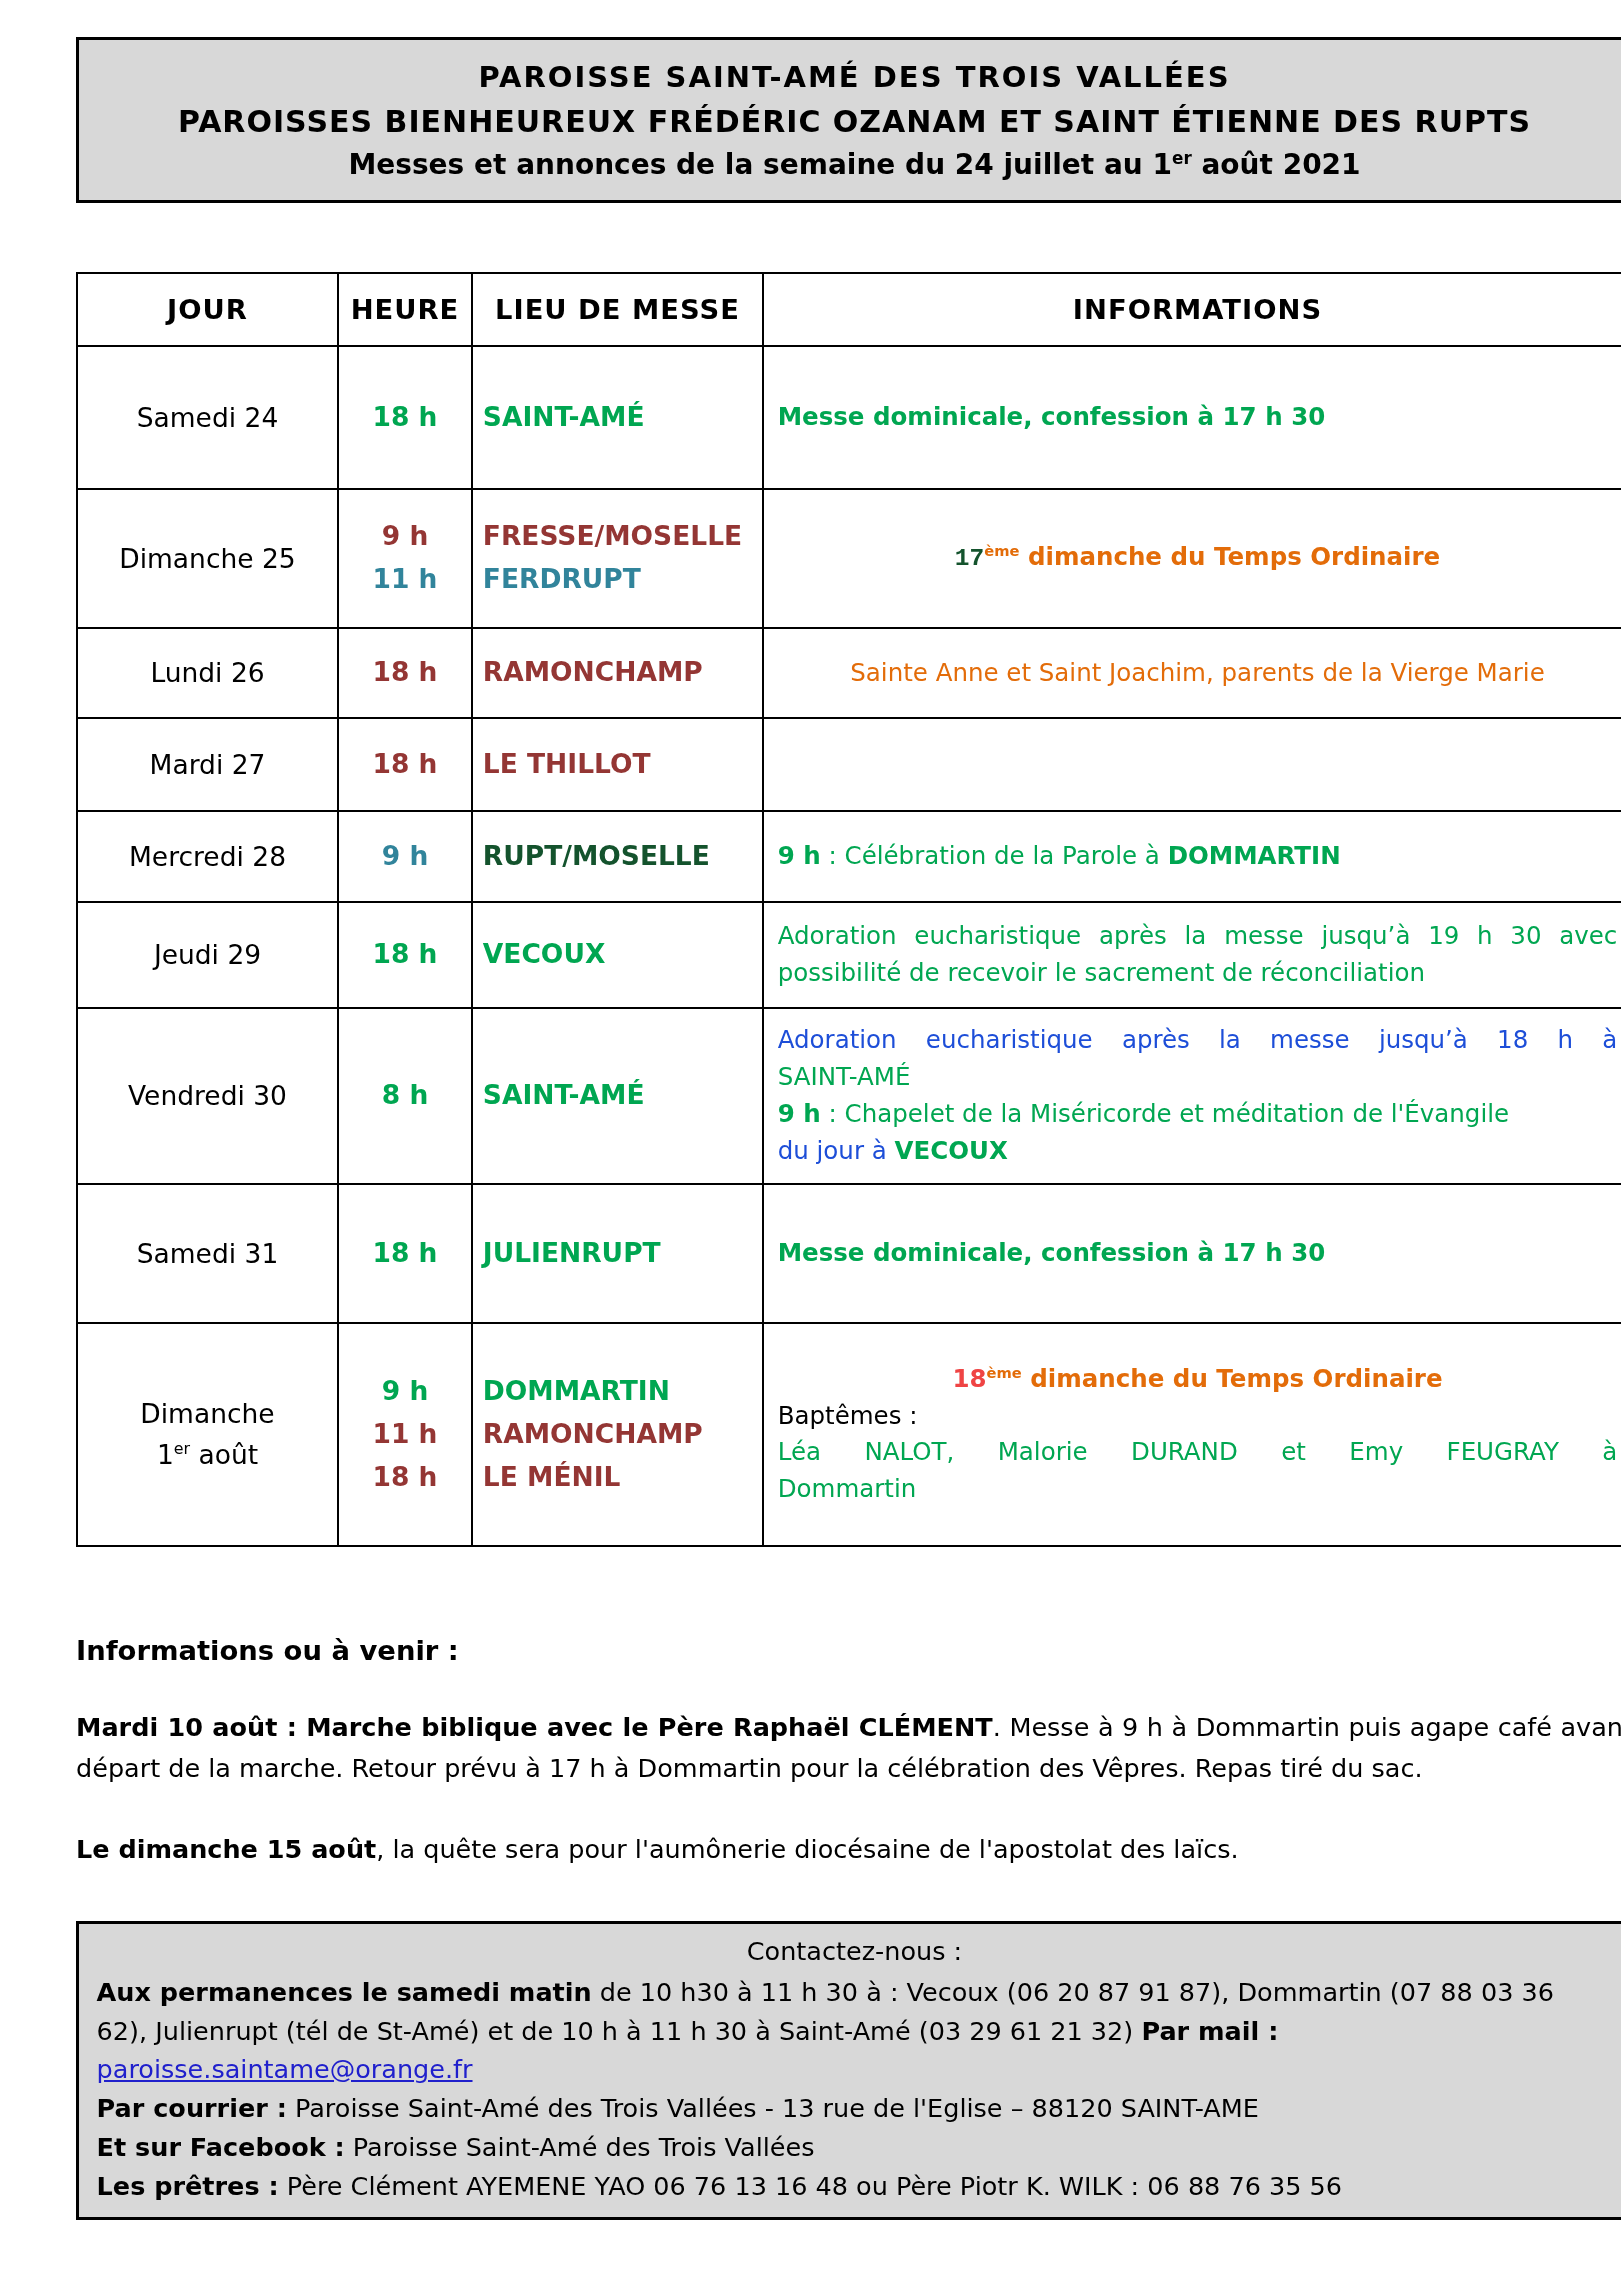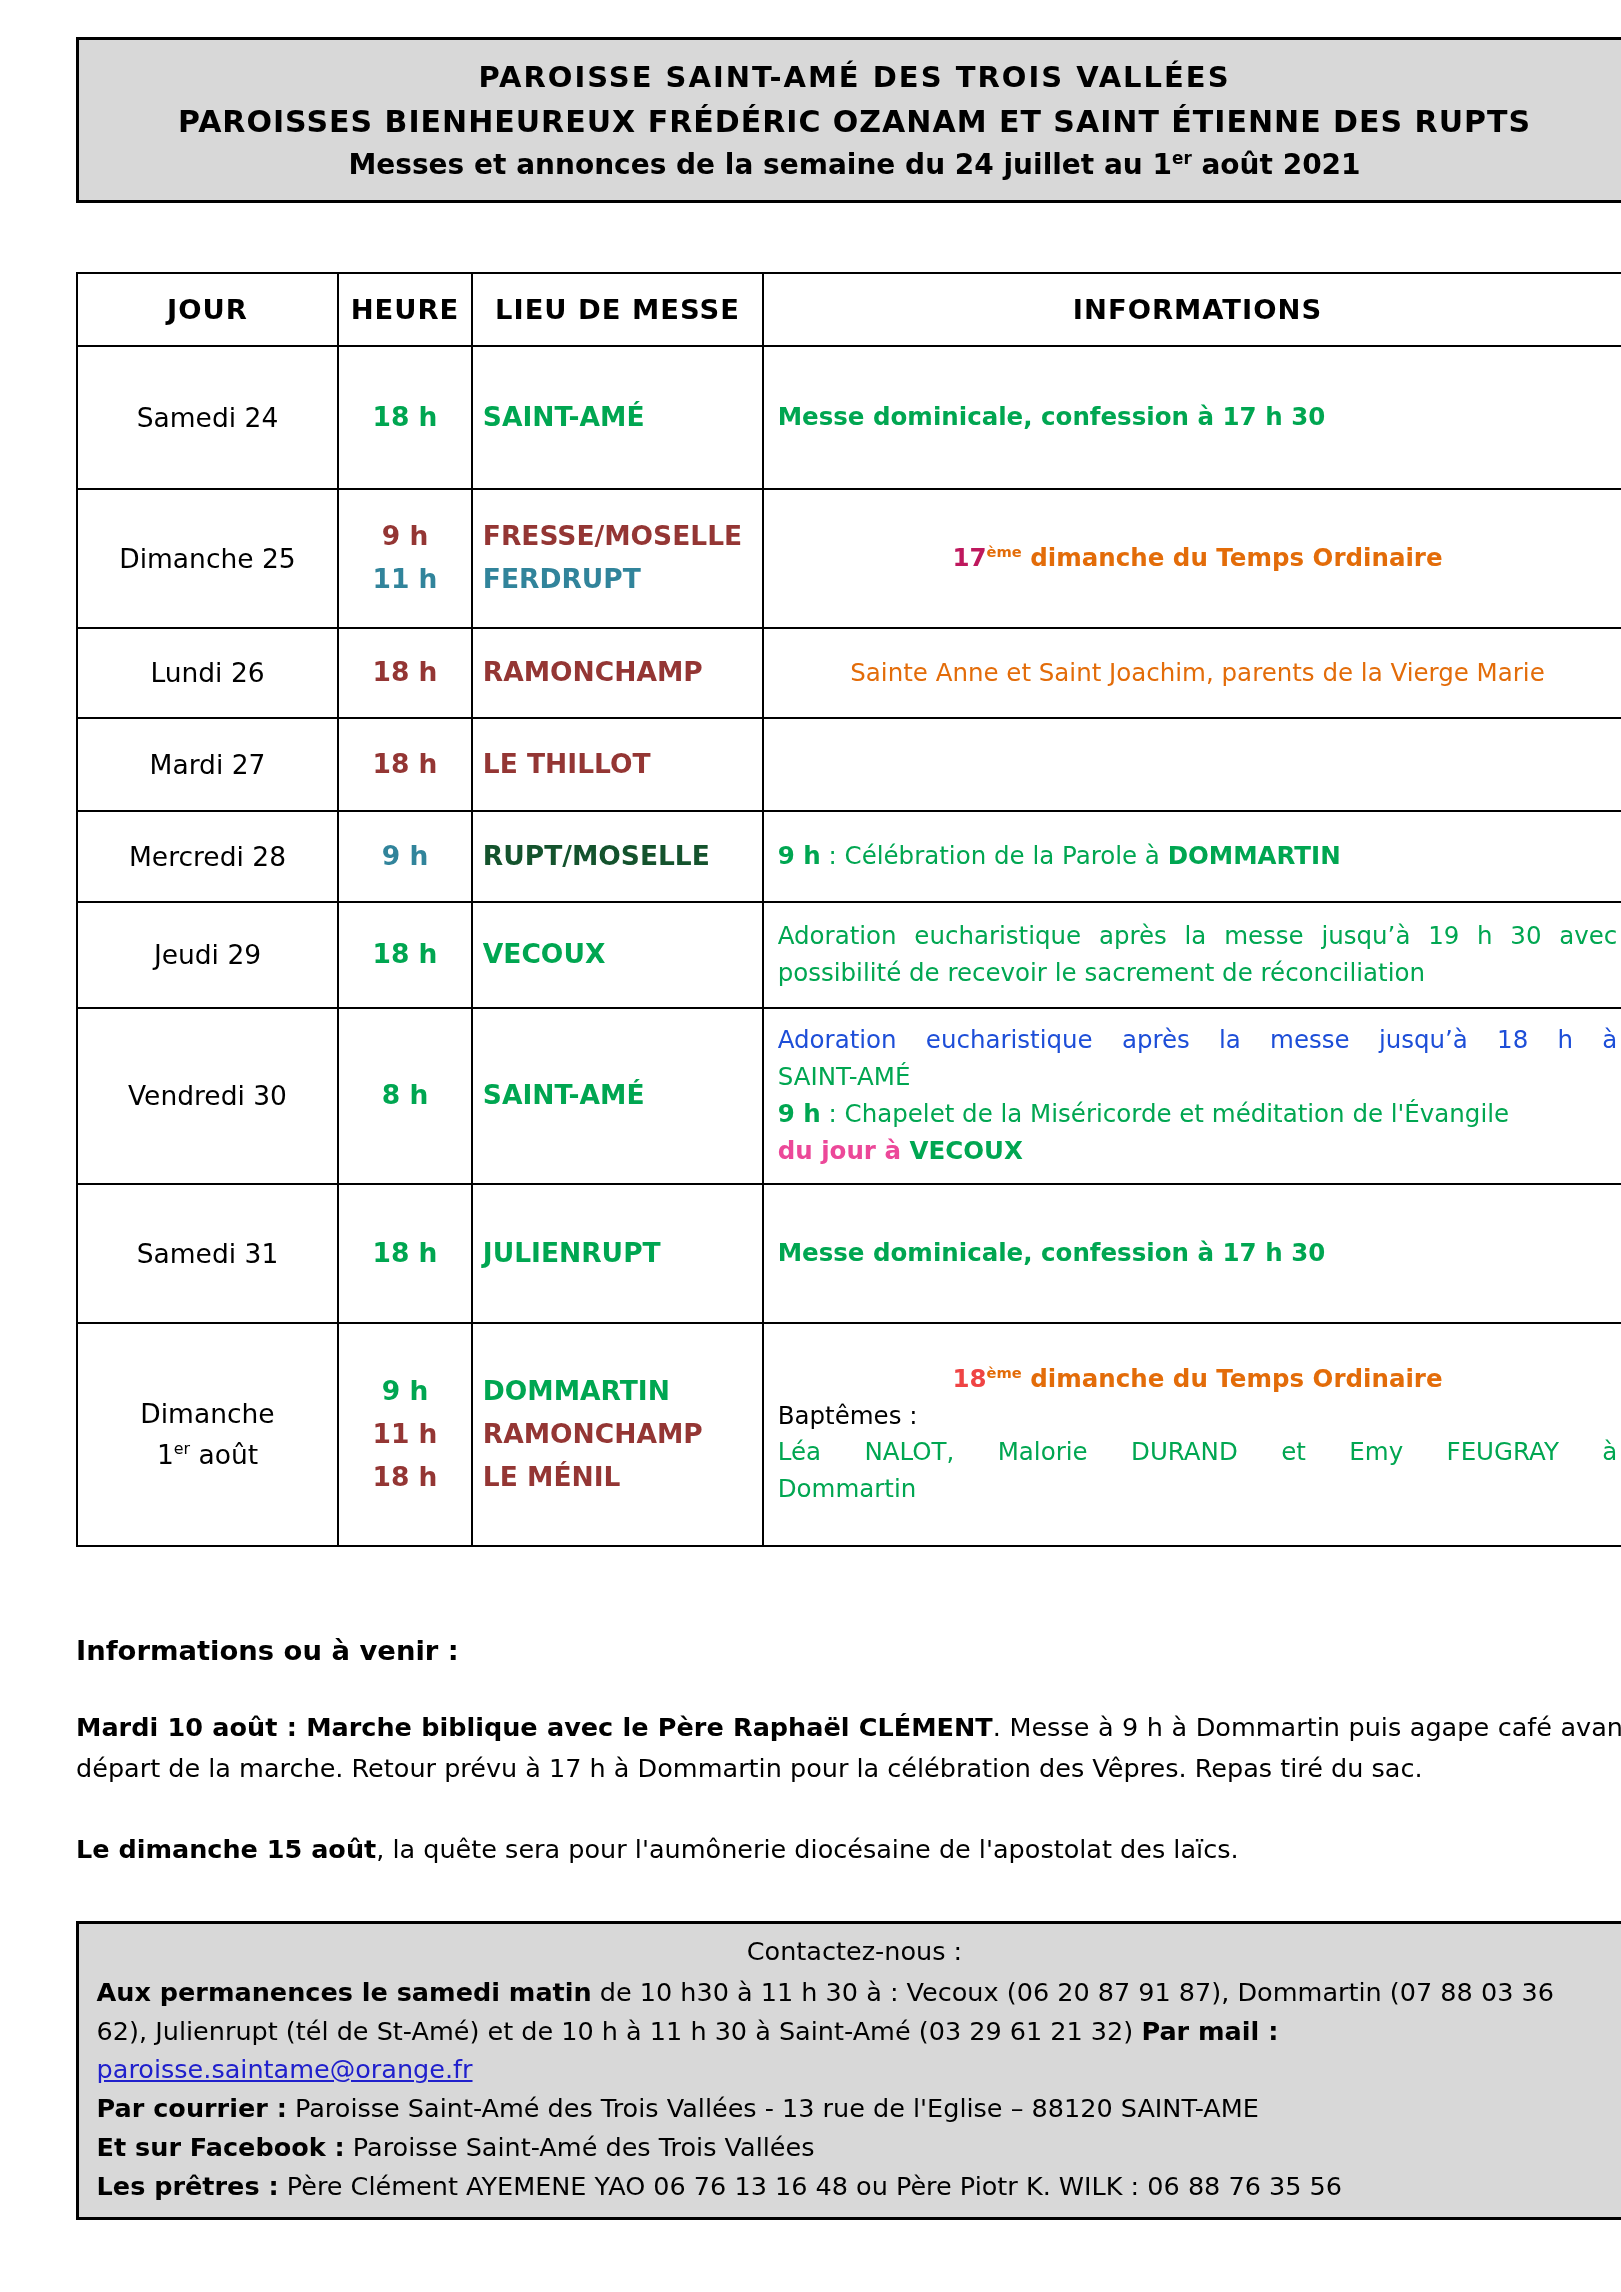--- a/index.html
+++ b/index.html
@@ -77,21 +77,21 @@
           </td>
           <td class="c-hour">
             <div><span class="b" style="color: rgb(148, 54, 52);">9 h</span></div>
             <div><span class="b" style="color: rgb(49, 132, 155);">11 h</span></div>
           </td>
           <td class="c-place">
             <div><span class="b" style="color: rgb(148, 54, 52);">FRESSE/MOSELLE</span></div>
             <div><span class="b" style="color: rgb(49, 132, 155);">FERDRUPT</span></div>
           </td>
           <td class="c-info">
-            <div class="i-center"><span class="b" style="color: #be185d;">17</span><sup class="b" style="color: rgb(227, 108, 9);">ème</sup><span class="b" style="color: rgb(227, 108, 9);"> dimanche du Temps Ordinaire</span></div>
+            <div class="i-center"><span class="b" style="color: #14532d; font-family: Liberation Mono, monospace;">17</span><sup class="b" style="color: rgb(227, 108, 9);">ème</sup><span class="b" style="color: rgb(227, 108, 9);"> dimanche du Temps Ordinaire</span></div>
           </td>
         </tr>
         <tr style="height: 90px;">
           <td class="c-day">
             <div><span>Lundi 26</span></div>
           </td>
           <td class="c-hour">
             <div><span class="b" style="color: rgb(148, 54, 52);">18 h</span></div>
           </td>
           <td class="c-place">
@@ -149,21 +149,21 @@
           <td class="c-hour">
             <div><span class="b" style="color: rgb(0, 166, 81);">8 h</span></div>
           </td>
           <td class="c-place">
             <div><span class="b" style="color: rgb(0, 166, 81);">SAINT-AMÉ</span></div>
           </td>
           <td class="c-info">
             <div class="i-justify"><span style="color: #1d4ed8;">Adoration eucharistique après la messe jusqu’à 18 h à</span></div>
             <div class="i-left"><span style="color: rgb(0, 166, 81);">SAINT-AMÉ</span></div>
             <div class="i-left"><span class="b" style="color: rgb(0, 166, 81);">9 h</span><span style="color: rgb(0, 166, 81);"> : Chapelet de la Miséricorde et méditation de l'Évangile</span></div>
-            <div class="i-left"><span style="color: #ec4899; font-weight: bold;">du jour à </span><span class="b" style="color: rgb(0, 166, 81);">VECOUX</span></div>
+            <div class="i-left"><span style="color: #1d4ed8;">du jour à </span><span class="b" style="color: rgb(0, 166, 81);">VECOUX</span></div>
           </td>
         </tr>
         <tr style="height: 139px;">
           <td class="c-day">
             <div><span>Samedi 31</span></div>
           </td>
           <td class="c-hour">
             <div><span class="b" style="color: rgb(0, 166, 81);">18 h</span></div>
           </td>
           <td class="c-place">

